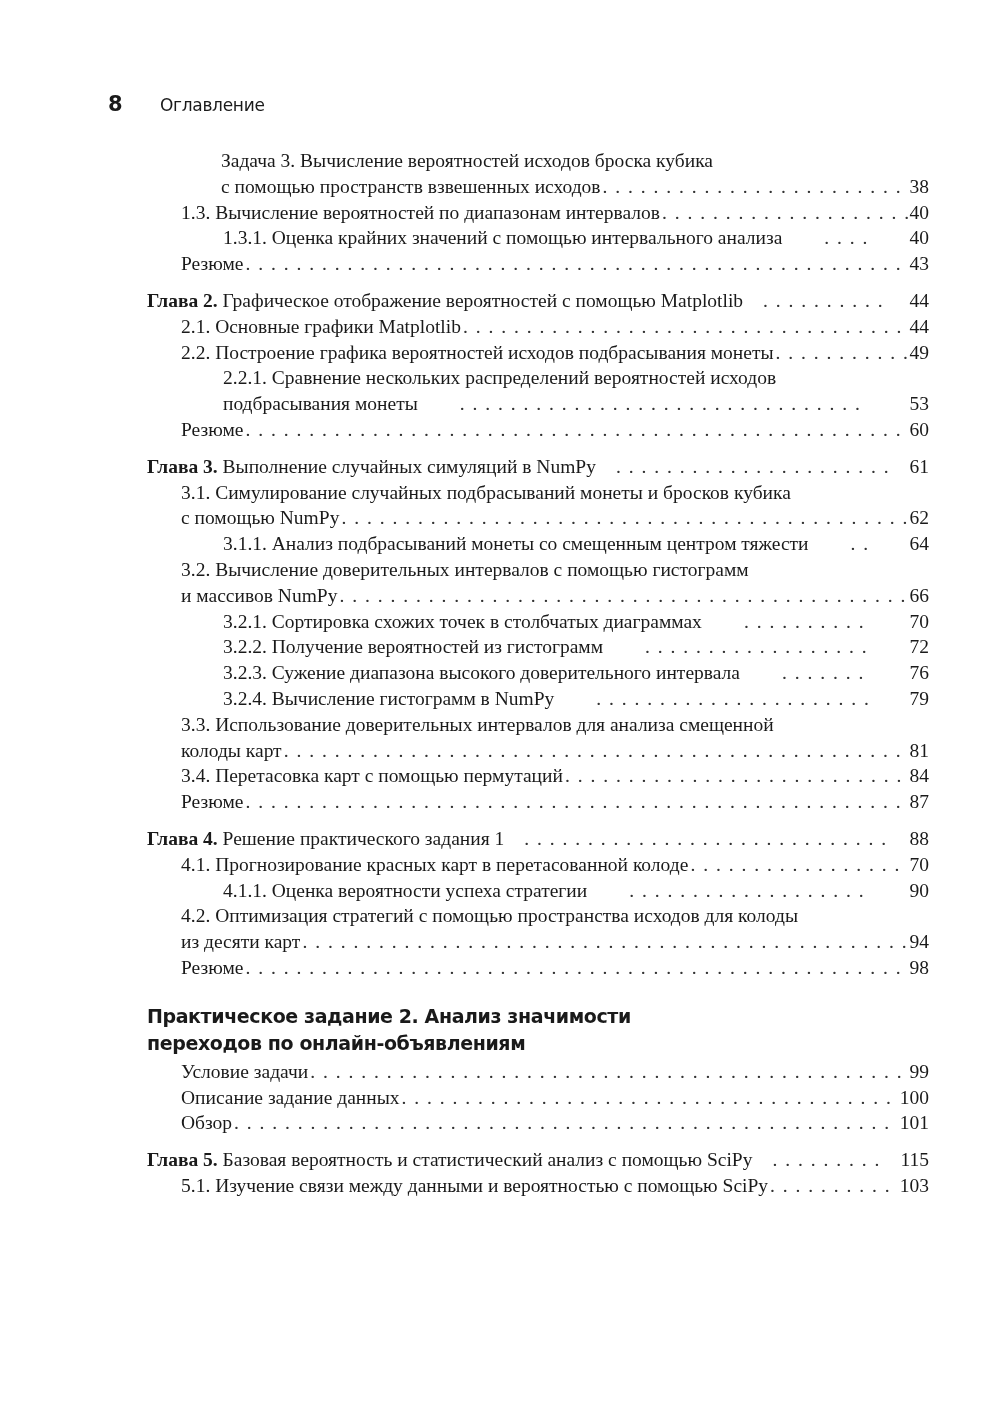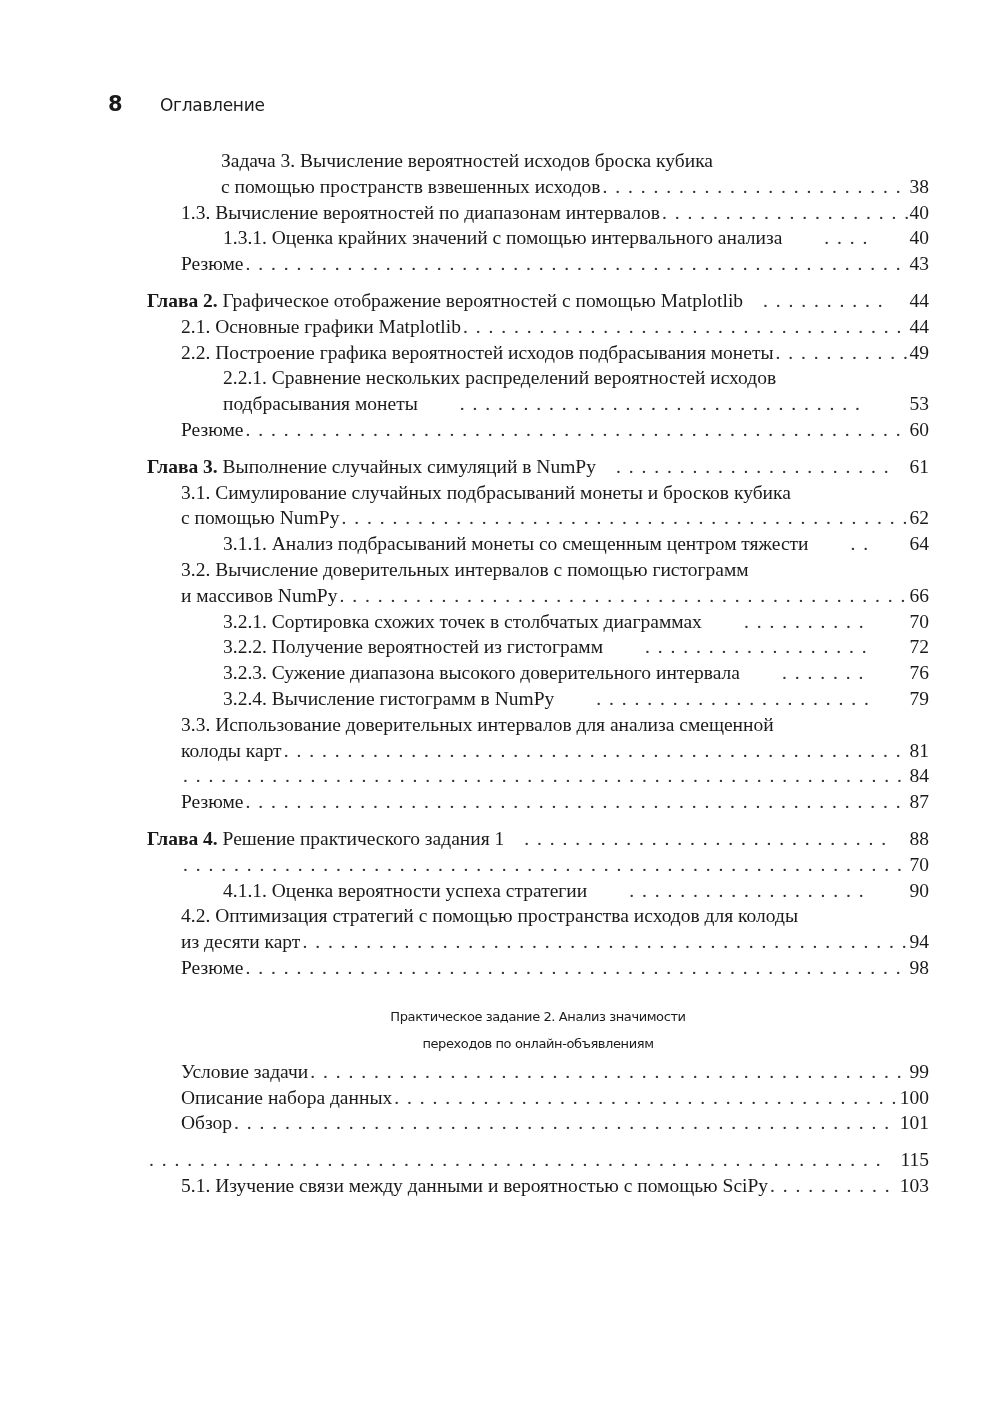--- a/index.html
+++ b/index.html
@@ -13,21 +13,21 @@
   .entry .leader { flex: 1 1 auto; overflow: hidden; margin: 0 2px; letter-spacing: 5.4px; color: #333; }
   .entry .leader::before { content: ". . . . . . . . . . . . . . . . . . . . . . . . . . . . . . . . . . . . . . . . . . . . . . . . . . . . . . . . . . . . . . . . . . . . . . . . . . . . . . . . . . . . . . . . ."; letter-spacing: 0; word-spacing: 3px; }
   .entry .pg { flex: 0 0 auto; text-align: right; }
   .multi-first { height: 25.8px; line-height: 25.8px; white-space: nowrap; }
   .l0 { padding-left: 0; gap: 18px; }
   .l1 { padding-left: 34px; }
   .l2 { padding-left: 76px; gap: 40px; }
   .l2b { padding-left: 74px; }
   .chap-label { font-weight: bold; }
   .gap { height: 11px; }
-  .part-title { font-family: "DejaVu Sans", sans-serif; font-weight: normal; font-size: 13px; text-align: center; line-height: 27px; margin-top: 22px; margin-bottom: 2px; letter-spacing: -0.4px; }
+  .part-title { font-family: "DejaVu Sans", sans-serif; font-weight: bold; font-size: 19px; text-align: left; line-height: 27px; margin-top: 22px; margin-bottom: 2px; letter-spacing: -0.4px; }
 </style>
 </head>
 <body>
 
 <div class="header">
   <span class="page-num">8</span>
   <span class="running-title">Оглавление</span>
 </div>
 
 <div class="toc">
@@ -127,37 +127,39 @@
     <span class="leader"></span>
     <span class="pg">79</span>
   </div>
   <div class="multi-first l1">3.3. Использование доверительных интервалов для анализа смещенной</div>
   <div class="entry l1">
     <span class="txt">колоды карт</span>
     <span class="leader"></span>
     <span class="pg">81</span>
   </div>
   <div class="entry l1">
+    <span class="txt">3.4. Перетасовка карт с помощью пермутаций</span>
     <span class="leader"></span>
     <span class="pg">84</span>
   </div>
   <div class="entry l1">
     <span class="txt">Резюме</span>
     <span class="leader"></span>
     <span class="pg">87</span>
   </div>
 
   <div class="gap"></div>
 
   <div class="entry l0">
     <span class="txt"><span class="chap-label">Глава 4.</span> <span>Решение практического задания 1</span></span>
     <span class="leader"></span>
     <span class="pg">88</span>
   </div>
   <div class="entry l1">
+    <span class="txt">4.1. Прогнозирование красных карт в перетасованной колоде</span>
     <span class="leader"></span>
     <span class="pg">70</span>
   </div>
   <div class="entry l2">
     <span class="txt">4.1.1. Оценка вероятности успеха стратегии</span>
     <span class="leader"></span>
     <span class="pg">90</span>
   </div>
   <div class="multi-first l1">4.2. Оптимизация стратегий с помощью пространства исходов для колоды</div>
   <div class="entry l1">
@@ -174,33 +176,34 @@
   <div class="part-title">
     <div>Практическое задание 2. Анализ значимости</div>
     <div>переходов по онлайн-объявлениям</div>
   </div>
   <div class="entry l1">
     <span class="txt">Условие задачи</span>
     <span class="leader"></span>
     <span class="pg">99</span>
   </div>
   <div class="entry l1">
-    <span class="txt">Описание набора данных</span>
+    <span class="txt">Описание задание данных</span>
     <span class="leader"></span>
     <span class="pg">100</span>
   </div>
   <div class="entry l1">
     <span class="txt">Обзор</span>
     <span class="leader"></span>
     <span class="pg">101</span>
   </div>
 
   <div class="gap"></div>
 
   <div class="entry l0">
+    <span class="txt"><span class="chap-label">Глава 5.</span> <span>Базовая вероятность и статистический анализ с помощью SciPy</span></span>
     <span class="leader"></span>
     <span class="pg">115</span>
   </div>
   <div class="entry l1">
     <span class="txt">5.1. Изучение связи между данными и вероятностью с помощью SciPy</span>
     <span class="leader"></span>
     <span class="pg">103</span>
   </div>
 </div>
 

